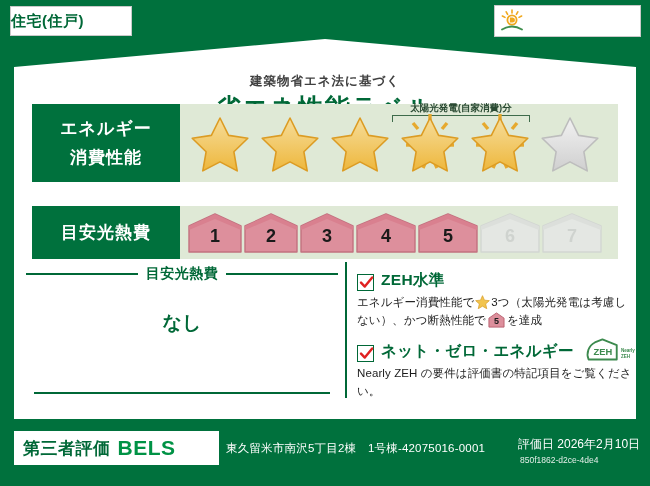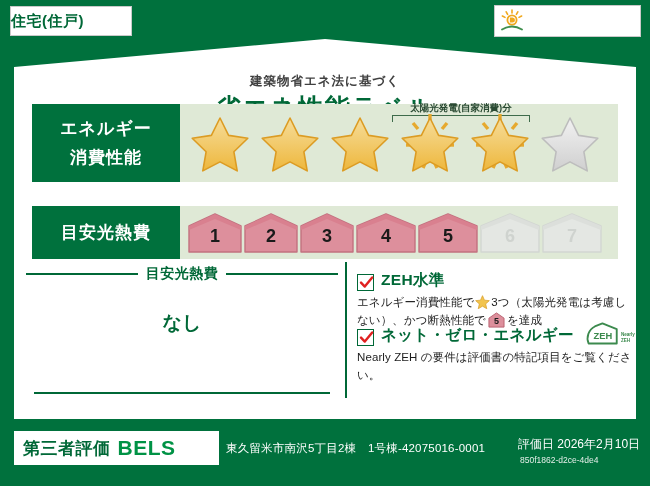--- a/index.html
+++ b/index.html
@@ -73,21 +73,21 @@
   #cost-value{position:absolute;left:26px;top:310px;width:312px;text-align:center;
     font-size:19px;font-weight:bold;color:#006837;}
   #cost-rule-bottom{position:absolute;left:34px;top:392px;width:296px;height:1.6px;background:#006837;}
 
   
   #mid-divider{position:absolute;left:345px;top:262px;width:1.6px;height:136px;background:#006837;}
 
   
   .zeh-block{position:absolute;left:357px;width:276px;}
   #zeh-1{top:270px;}
-  #zeh-2{top:322px;}
+  #zeh-2{top:338px;}
   .zeh-title{display:flex;align-items:flex-end;gap:7px;}
   .chk{width:17px;height:17px;border:1.6px solid #006837;background:#fff;
        position:relative;flex:0 0 17px;box-sizing:border-box;}
   .chk svg{position:absolute;left:1px;top:0px;width:15px;height:15px;}
   .zeh-title .t{font-size:15.5px;font-weight:bold;color:#006837;letter-spacing:.3px;white-space:nowrap;}
   .zeh-desc{font-size:11.5px;color:#1c1c1c;line-height:1.55;margin-top:3px;letter-spacing:.1px;}
   .inline-star{display:inline-block;vertical-align:-3px;width:15px;height:14px;margin:0 1px;}
   .inline-house{display:inline-block;vertical-align:-4px;width:17px;height:16px;margin:0 2px;position:relative;}
   .inline-house span{position:absolute;left:0;right:0;top:3px;text-align:center;font-size:9px;font-weight:bold;color:#1a1a1a;}
   #zeh-logo{display:inline-flex;align-items:flex-end;gap:2px;vertical-align:-6px;margin-left:4px;}

